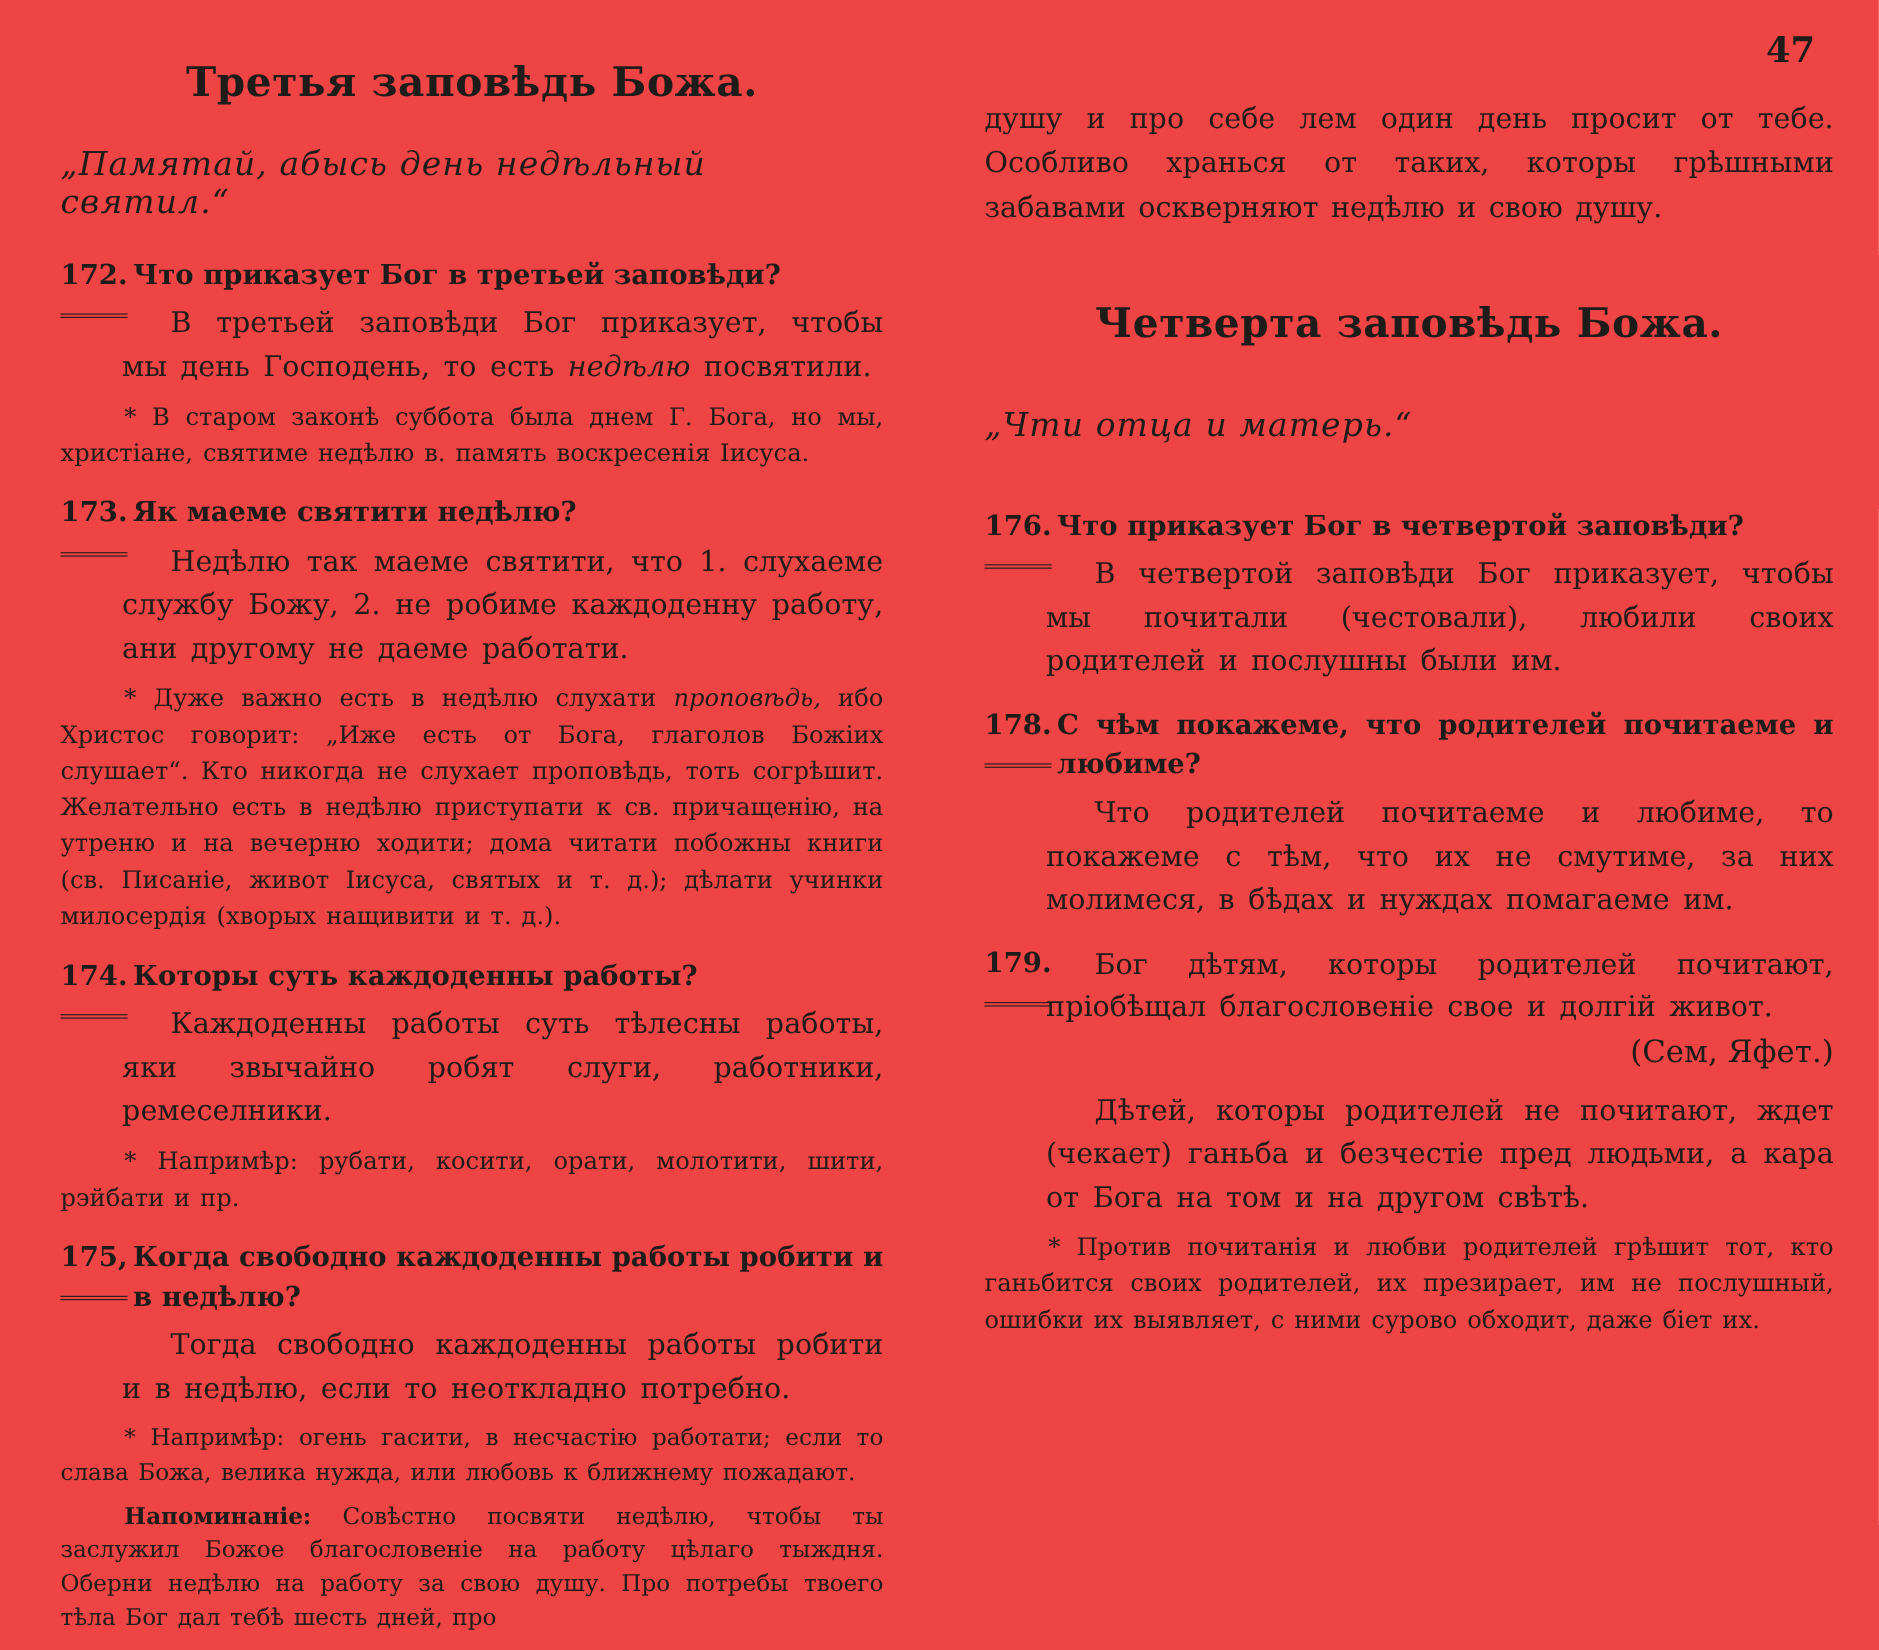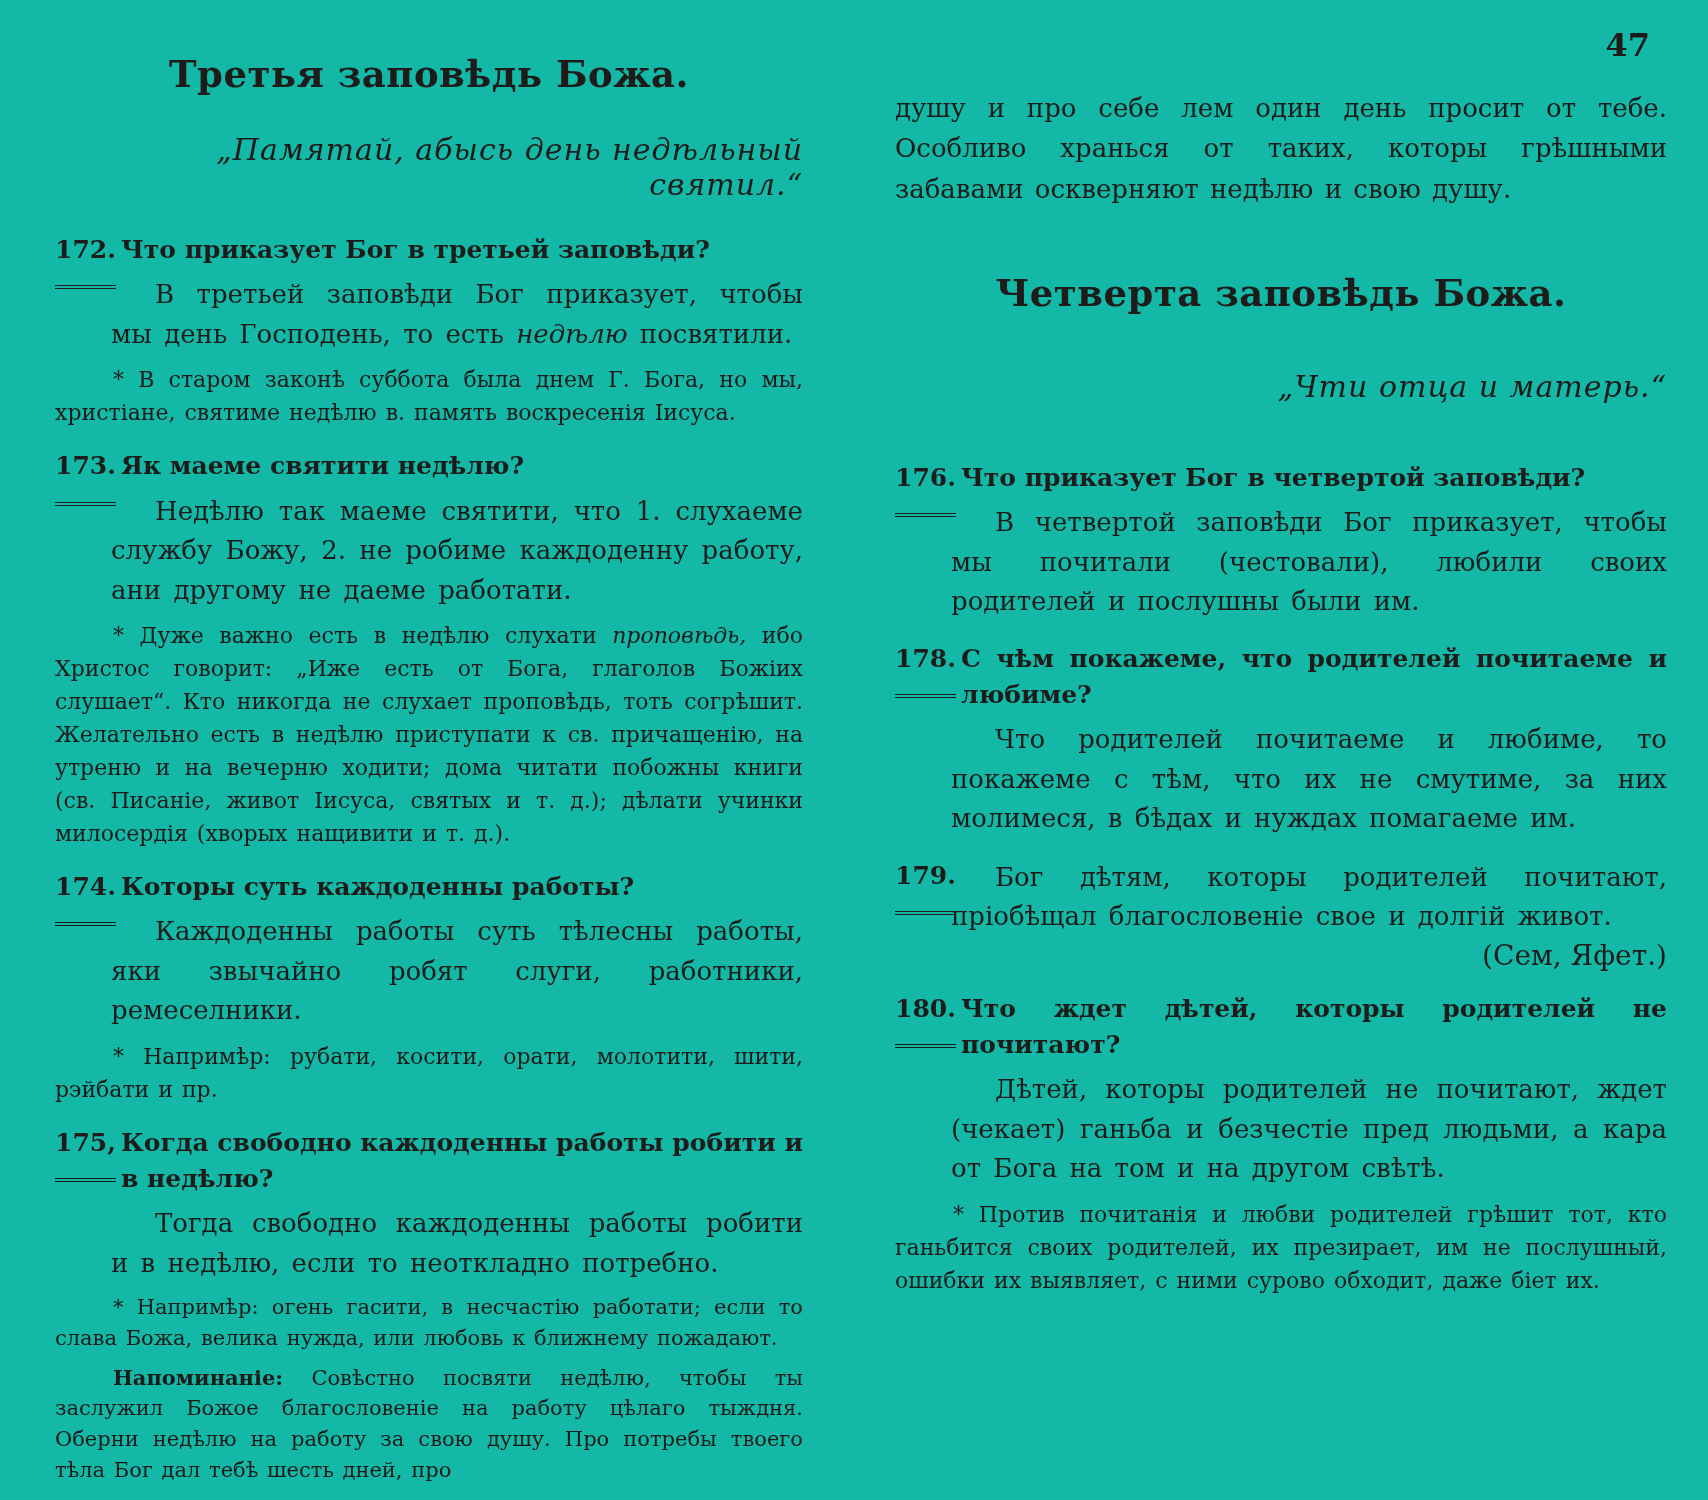--- a/index.html
+++ b/index.html
@@ -1,28 +1,28 @@
 <!DOCTYPE html>
 <html><head>
 <meta charset="utf-8">
 <style>
   html, body { margin:0; padding:0; }
   .page {
     position:relative; width:1708px; height:1500px; overflow:hidden;
-    background:#14b8a6; color:#1d1c1a;
+    background:#ef4444; color:#1d1c1a;
     font-family:"DejaVu Serif","Liberation Serif",serif;
   }
   .page-number { position:absolute; top:26px; right:58px; font-size:32px; font-weight:bold; }
 
   .col { position:absolute; }
   .col-left  { left:55px;  top:52px; width:748px; }
   .col-right { left:895px; top:88px; width:772px; }
 
   .section-title { margin:0; font-size:37px; font-weight:bold; text-align:center; letter-spacing:.5px; }
-  .epigraph { margin:36px 0 0; font-size:30px; font-style:italic; text-align:right; letter-spacing:1px; }
+  .epigraph { margin:36px 0 0; font-size:30px; font-style:italic; text-align:left; letter-spacing:1px; }
 
   .continuation { margin:0; font-size:26px; line-height:1.55; text-align:justify; word-spacing:3px; }
   .col-right .section-title { margin-top:62px; }
   .col-right .epigraph { margin-top:54px; }
 
   .item { margin-top:19px; }
   .item-first-left  { margin-top:30px; }
   .item-first-right { margin-top:56px; }
 
   .qhead { position:relative; padding-left:66px; font-weight:bold; font-size:25px; line-height:1.45; text-align:justify; }
@@ -115,23 +115,19 @@
 
     <section class="item">
       <div class="qhead">
         <span class="qnum">179.</span>
       </div>
       <p class="answer">Бог дѣтям, которы родителей почитают, пріобѣщал благословеніе свое и долгій живот.</p>
       <p class="attribution">(Сем, Яфет.)</p>
     </section>
 
     <section class="item">
-      <div class="qhead">
-        <span class="qnum">180.</span>
-        <span>Что ждет дѣтей, которы родителей не почитают?</span>
-      </div>
       <p class="answer">Дѣтей, которы родителей не почитают, ждет (чекает) ганьба и безчестіе пред людьми, а кара от Бога на том и на другом свѣтѣ.</p>
       <p class="note">* Против почитанія и любви родителей грѣшит тот, кто ганьбится своих родителей, их презирает, им не послушный, ошибки их выявляет, с ними сурово обходит, даже біет их.</p>
     </section>
 
   </div>
 
 </div>
 
 </body></html>

